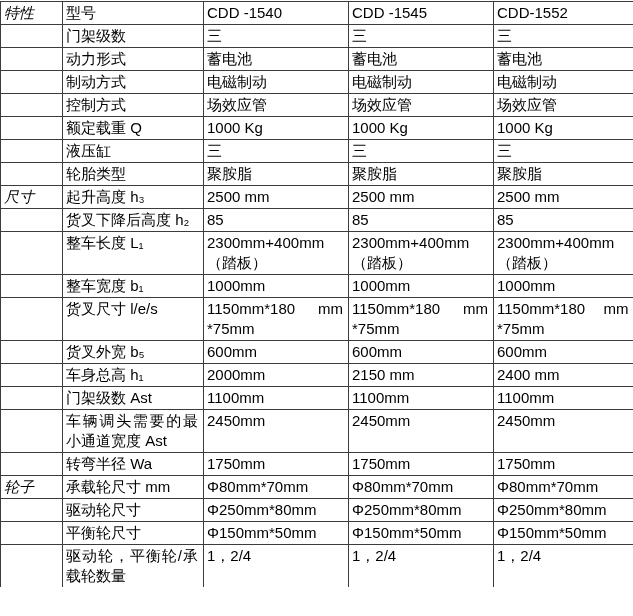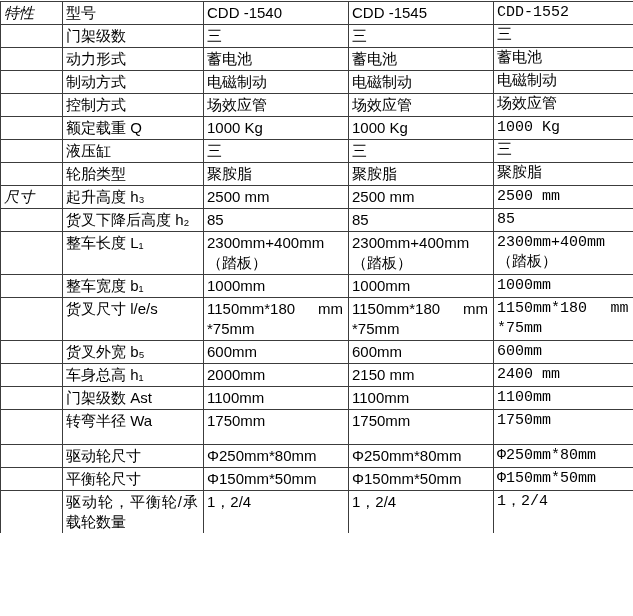--- a/index.html
+++ b/index.html
@@ -32,21 +32,21 @@
     padding: 1px 5px 1px 3px;
     line-height: 20px;
     vertical-align: top;
     text-align: justify;
     font-weight: normal;
     overflow: hidden;
     word-wrap: break-word;
   }
   
   table.spec th:last-child,
-  table.spec td:last-child { border-right: none; font-family: Liberation Mono, monospace; }
+  table.spec td:last-child { border-right: none; }
   table.spec tbody tr:last-child td { border-bottom: none; }
 
   table.spec thead tr { height: 22px; }
   table.spec tbody tr { height: 22px; border-radius: 9px; }
   
   table.spec tbody tr:nth-child(16) { height: 35px; }
   
   table.spec tbody tr:last-child { height: 6px; }
 
   .section-col { font-weight: bold; font-style: italic; }
@@ -173,26 +173,40 @@
       </tr>
       <tr>
         <td class="section-col"></td>
         <td>门架级数 Ast</td>
         <td class="value-cell">1100mm</td>
         <td class="value-cell">1100mm</td>
         <td class="value-cell">1100mm</td>
       </tr>
       <tr>
         <td class="section-col"></td>
+        <td>车辆调头需要的最小通道宽度 Ast</td>
+        <td class="value-cell">2450mm</td>
+        <td class="value-cell">2450mm</td>
+        <td class="value-cell">2450mm</td>
+      </tr>
+      <tr>
+        <td class="section-col"></td>
         <td>转弯半径 Wa</td>
         <td class="value-cell">1750mm</td>
         <td class="value-cell">1750mm</td>
         <td class="value-cell">1750mm</td>
       </tr>
       <tr>
+        <td class="section-col">轮子</td>
+        <td>承载轮尺寸 mm</td>
+        <td class="value-cell">Φ80mm*70mm</td>
+        <td class="value-cell">Φ80mm*70mm</td>
+        <td class="value-cell">Φ80mm*70mm</td>
+      </tr>
+      <tr>
         <td class="section-col"></td>
         <td>驱动轮尺寸</td>
         <td class="value-cell">Φ250mm*80mm</td>
         <td class="value-cell">Φ250mm*80mm</td>
         <td class="value-cell">Φ250mm*80mm</td>
       </tr>
       <tr>
         <td class="section-col"></td>
         <td>平衡轮尺寸</td>
         <td class="value-cell">Φ150mm*50mm</td>

